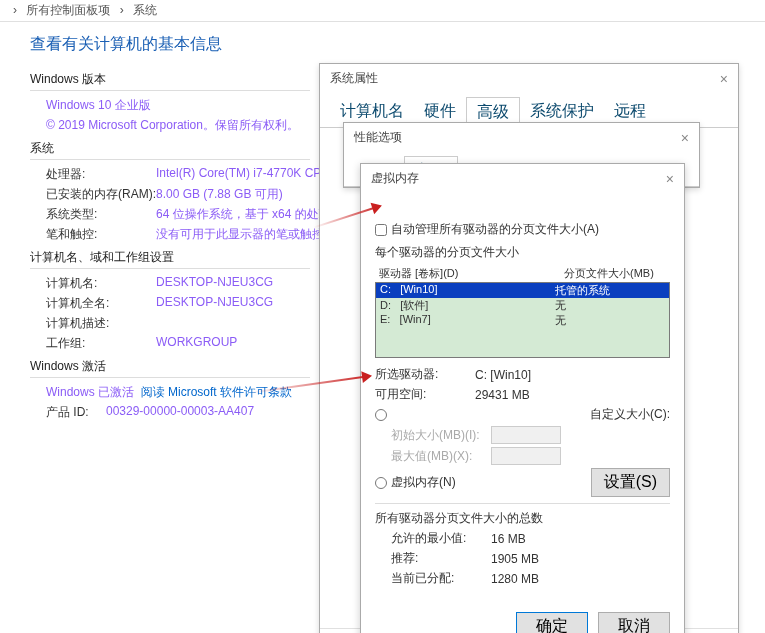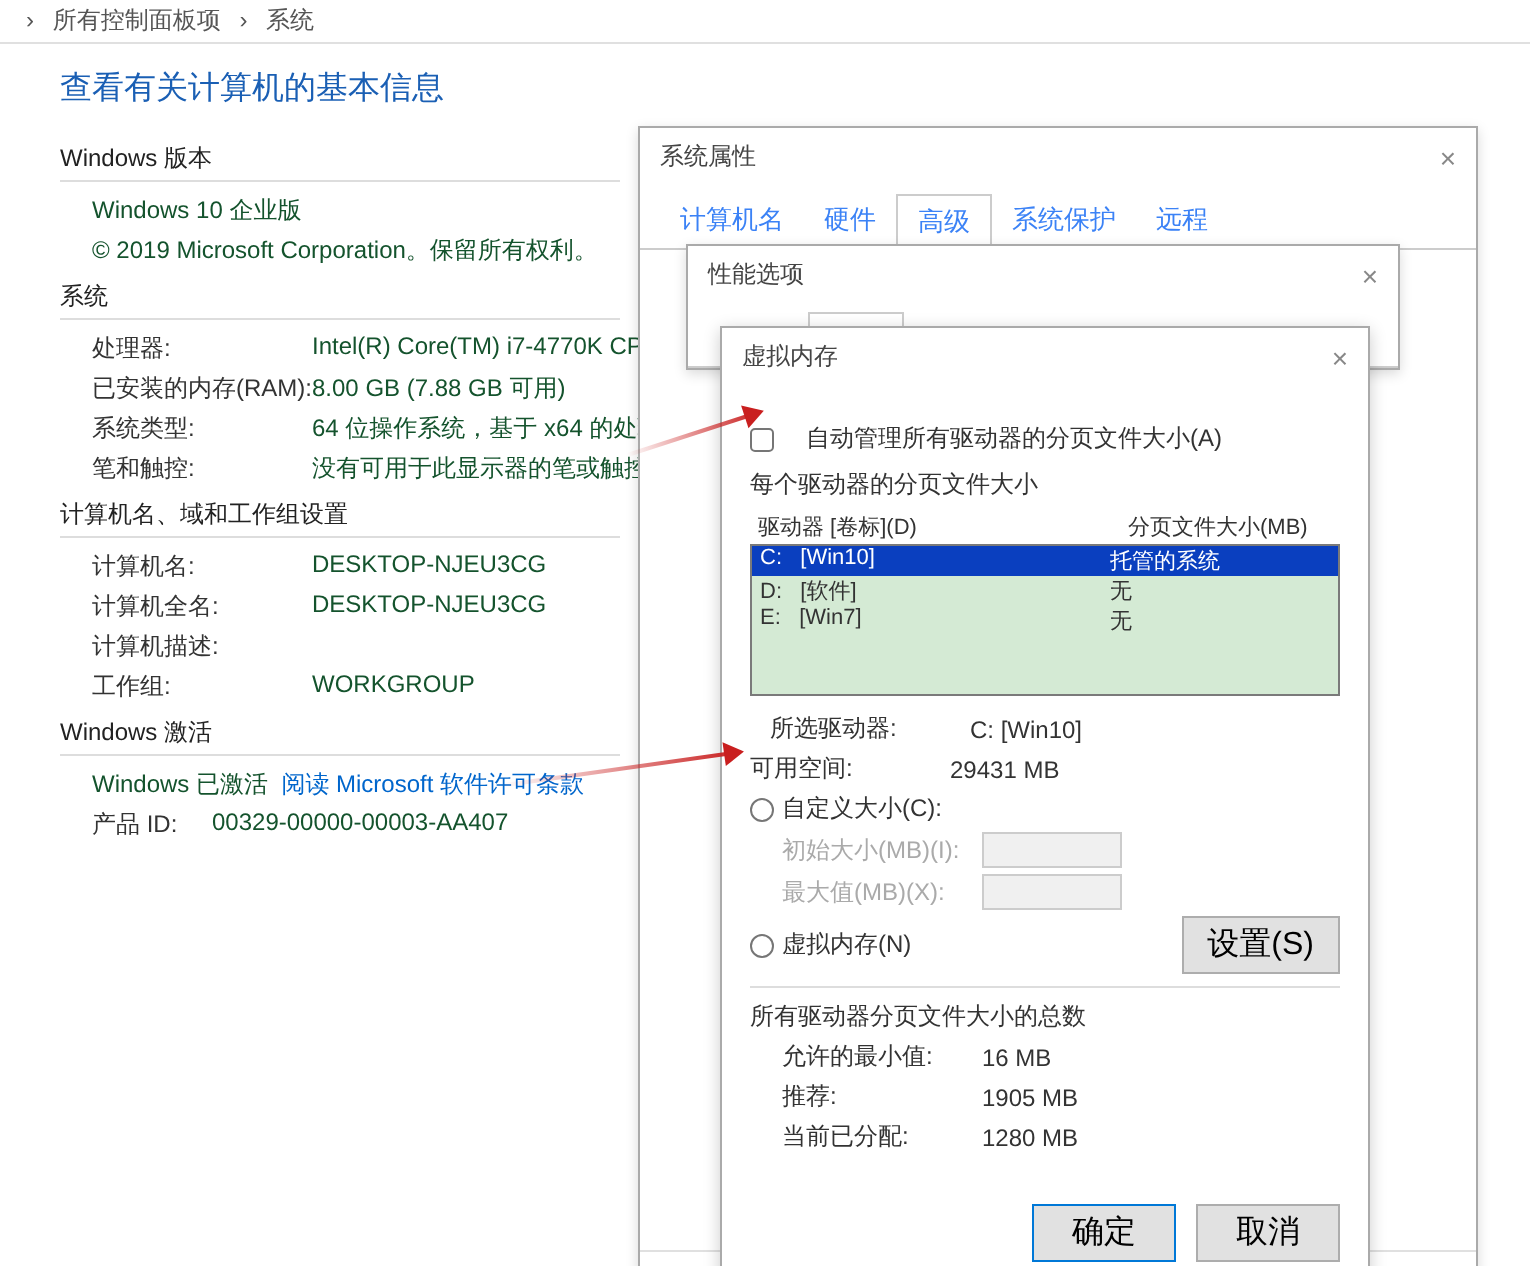--- a/index.html
+++ b/index.html
@@ -7,60 +7,60 @@
     
     .breadcrumb { padding: 2px 10px; font-size: 12px; color: #555; border-bottom: 1px solid #e0e0e0; }
     .breadcrumb span { margin: 0 3px; }
     
     .main-title { color: #1a5fb4; font-size: 16px; padding: 12px 0 10px 30px; font-weight: normal; }
     
     .section { margin: 6px 0 6px 30px; }
     .section-header { color: #222; font-size: 12px; border-bottom: 1px solid #ddd; padding-bottom: 2px; margin-bottom: 6px; width: 280px; }
     .info-row { display: flex; margin: 3px 0 3px 16px; font-size: 12px; }
     .info-label { width: 110px; color: #333; }
-    .info-value { color: #14532d; }
+    .info-value { color: #8b5cf6; }
     .link { color: #0066cc; }
     
     
     .dlg-sysprops { position: absolute; top: 63px; left: 319px; width: 420px; background: #fff; border: 1px solid #aaa; box-shadow: 0 2px 6px rgba(0,0,0,.15); }
     .dlg-title { display: flex; justify-content: space-between; align-items: center; padding: 6px 10px; font-size: 12px; color: #444; }
     .close-x { font-size: 14px; color: #888; cursor: pointer; }
     .tabs { display: flex; border-bottom: 1px solid #ccc; padding: 0 10px; margin-top: 4px; }
-    .tab { padding: 4px 10px; font-size: 13px; color: #3b82f6; cursor: pointer; }
+    .tab { padding: 4px 10px; font-size: 16px; color: #0c4a6e; cursor: pointer; }
     .tab.active { border: 1px solid #ccc; border-bottom: 1px solid #fff; margin-bottom: -1px; background: #fff; }
     .dlg-buttons { display: flex; justify-content: flex-end; padding: 10px 14px; gap: 8px; border-top: 1px solid #e0e0e0; }
     .btn { min-width: 72px; padding: 3px 12px; font-size: 16px; border: 1px solid #adadad; background: #e1e1e1; cursor: pointer; }
     .btn:disabled { color: #999; }
     
     
     .dlg-perf { position: absolute; top: 122px; left: 343px; width: 357px; background: #fff; border: 1px solid #aaa; box-shadow: 0 2px 6px rgba(0,0,0,.15); }
     
     
     .dlg-vm { position: absolute; top: 163px; left: 360px; width: 325px; background: #fff; border: 1px solid #aaa; box-shadow: 0 2px 8px rgba(0,0,0,.2); }
     .vm-body { padding: 10px 14px 12px; font-size: 12px; }
-    .checkbox-row { display: flex; align-items: center; gap: 16px; margin: 8px 0 6px 0; }
+    .checkbox-row { display: flex; align-items: center; gap: 4px; margin: 18px 0 6px 0; }
     .checkbox-row input { width: 12px; height: 12px; }
     .vm-label { margin: 4px 0; }
     .drive-list { border: 1px solid #7a7a7a; background: #d4ead4; height: 76px; overflow: hidden; }
     .drive-header { display: flex; font-size: 11px; }
     .drive-header .colA { flex: 1; padding: 1px 4px; }
     .drive-header .colB { width: 110px; padding: 1px 4px; }
     .drive-row { display: flex; font-size: 11px; padding: 0 4px; }
     .drive-row.selected { background: #0a3fbf; color: #fff; }
     .drive-row .colA { flex: 1; }
     .drive-row .colB { width: 110px; }
     
     .field-row { display: flex; align-items: center; margin: 3px 0 3px 16px; }
     .field-row .flabel { width: 100px; }
     .field-row .fval { }
     .field-row input.txt { width: 70px; border: 1px solid #ccc; padding: 1px 3px; font-size: 12px; }
     .field-row input.txt:disabled { background: #f0f0f0; color: #aaa; }
     .disabled-text { color: #aaa; }
     
-    .radio-row { display: flex; align-items: center; gap: 4px; margin: 3px 0; }
+    .radio-row { display: flex; align-items: center; gap: 4px; margin: 3px 0; justify-content: space-between; }
     .radio-row input { width: 12px; height: 12px; }
     .sep { border-top: 1px solid #ddd; margin: 6px 0; }
     .vm-buttons { display: flex; justify-content: flex-end; gap: 10px; padding: 10px 14px 14px; }
     
     
     .arrow { position: absolute; pointer-events: none; }
     .arrow.a1 { top: 205px; left: 310px; width: 70px; height: 2px; background: linear-gradient(90deg, transparent, #c91f1f); transform: rotate(-18deg); transform-origin: right center; }
     .arrow.a1::after { content: ""; position: absolute; right: -2px; top: -5px; border-left: 10px solid #c91f1f; border-top: 6px solid transparent; border-bottom: 6px solid transparent; }
     .arrow.a2 { top: 375px; left: 250px; width: 120px; height: 2px; background: linear-gradient(90deg, transparent, #c91f1f); transform: rotate(-8deg); transform-origin: right center; }
     .arrow.a2::after { content: ""; position: absolute; right: -2px; top: -5px; border-left: 10px solid #c91f1f; border-top: 6px solid transparent; border-bottom: 6px solid transparent; }
@@ -195,21 +195,21 @@
       <div class="drive-row">
         <div class="colA"><span>D:</span>&nbsp;&nbsp;&nbsp;<span>[软件]</span></div>
         <div class="colB">无</div>
       </div>
       <div class="drive-row">
         <div class="colA"><span>E:</span>&nbsp;&nbsp;&nbsp;<span>[Win7]</span></div>
         <div class="colB">无</div>
       </div>
     </div>
 
-    <div class="field-row" style="margin-left:10px;margin-top:8px">
+    <div class="field-row" style="margin-left:0;margin-top:8px">
       <span class="flabel">所选驱动器:</span>
       <span class="fval">C:  [Win10]</span>
     </div>
     <div class="field-row" style="margin-left:0">
       <span class="flabel">可用空间:</span>
       <span class="fval">29431 MB</span>
     </div>
 
     <div class="radio-row">
       <input type="radio" name="vm" style="">

